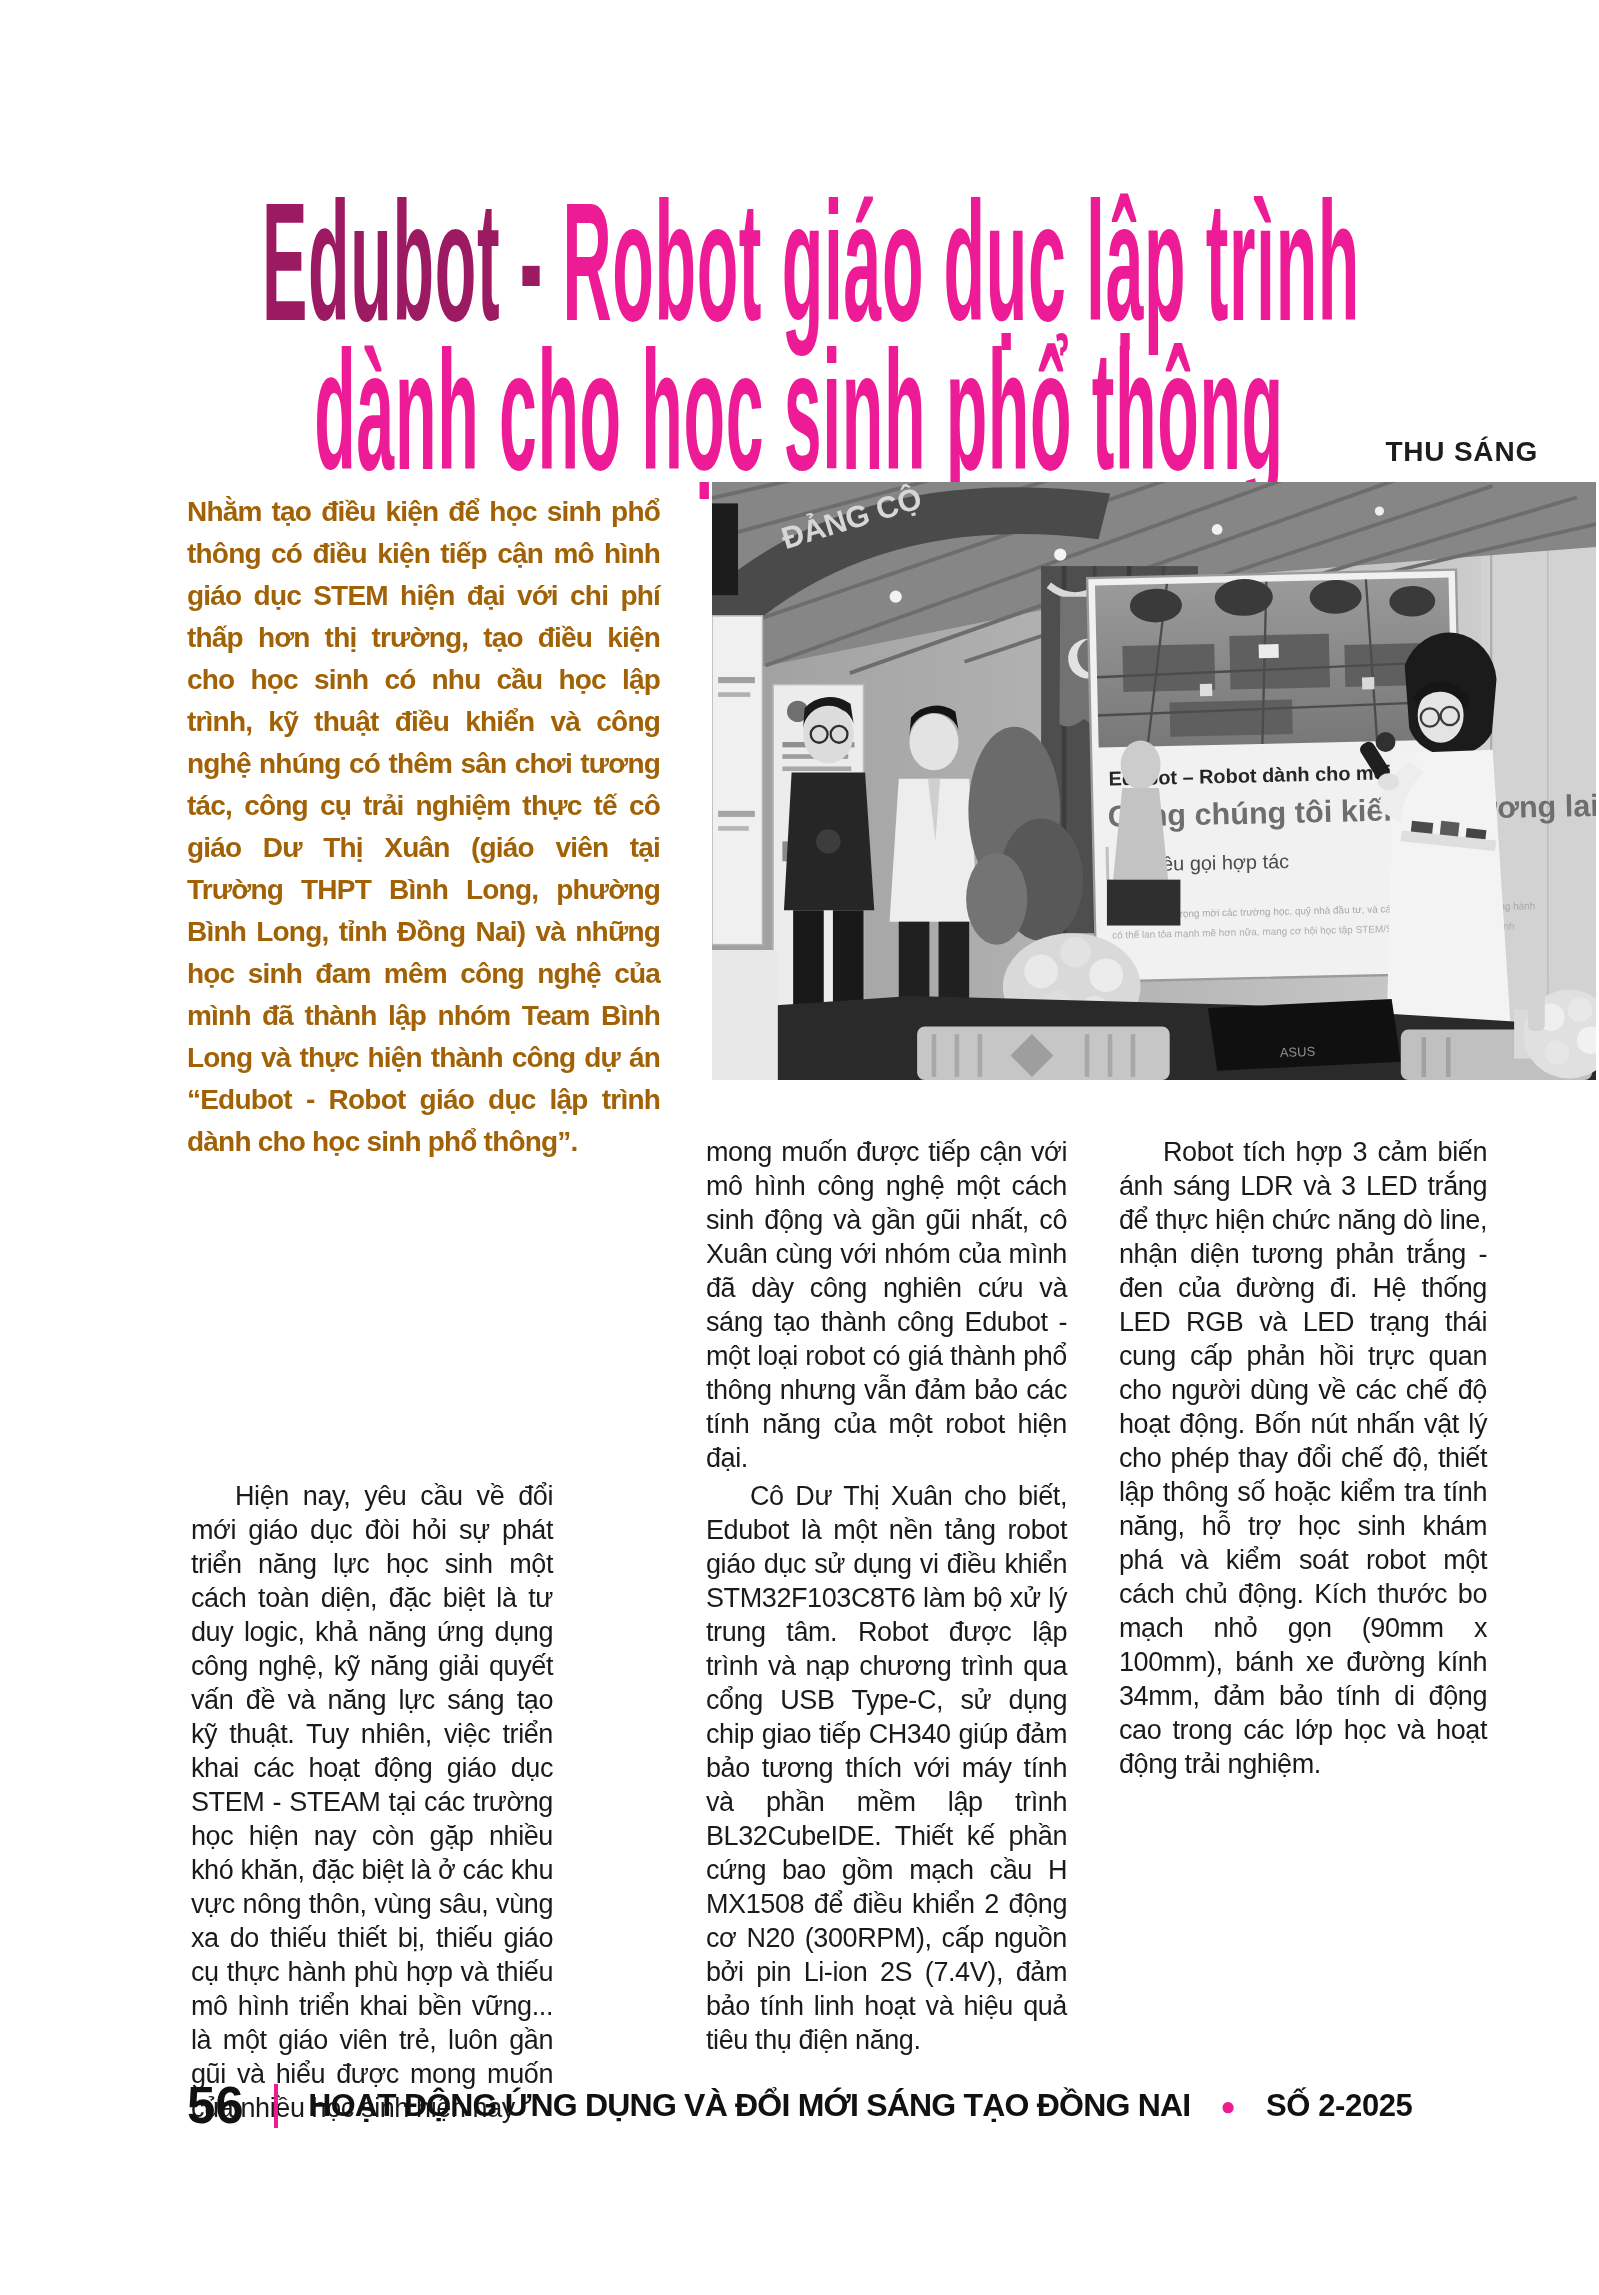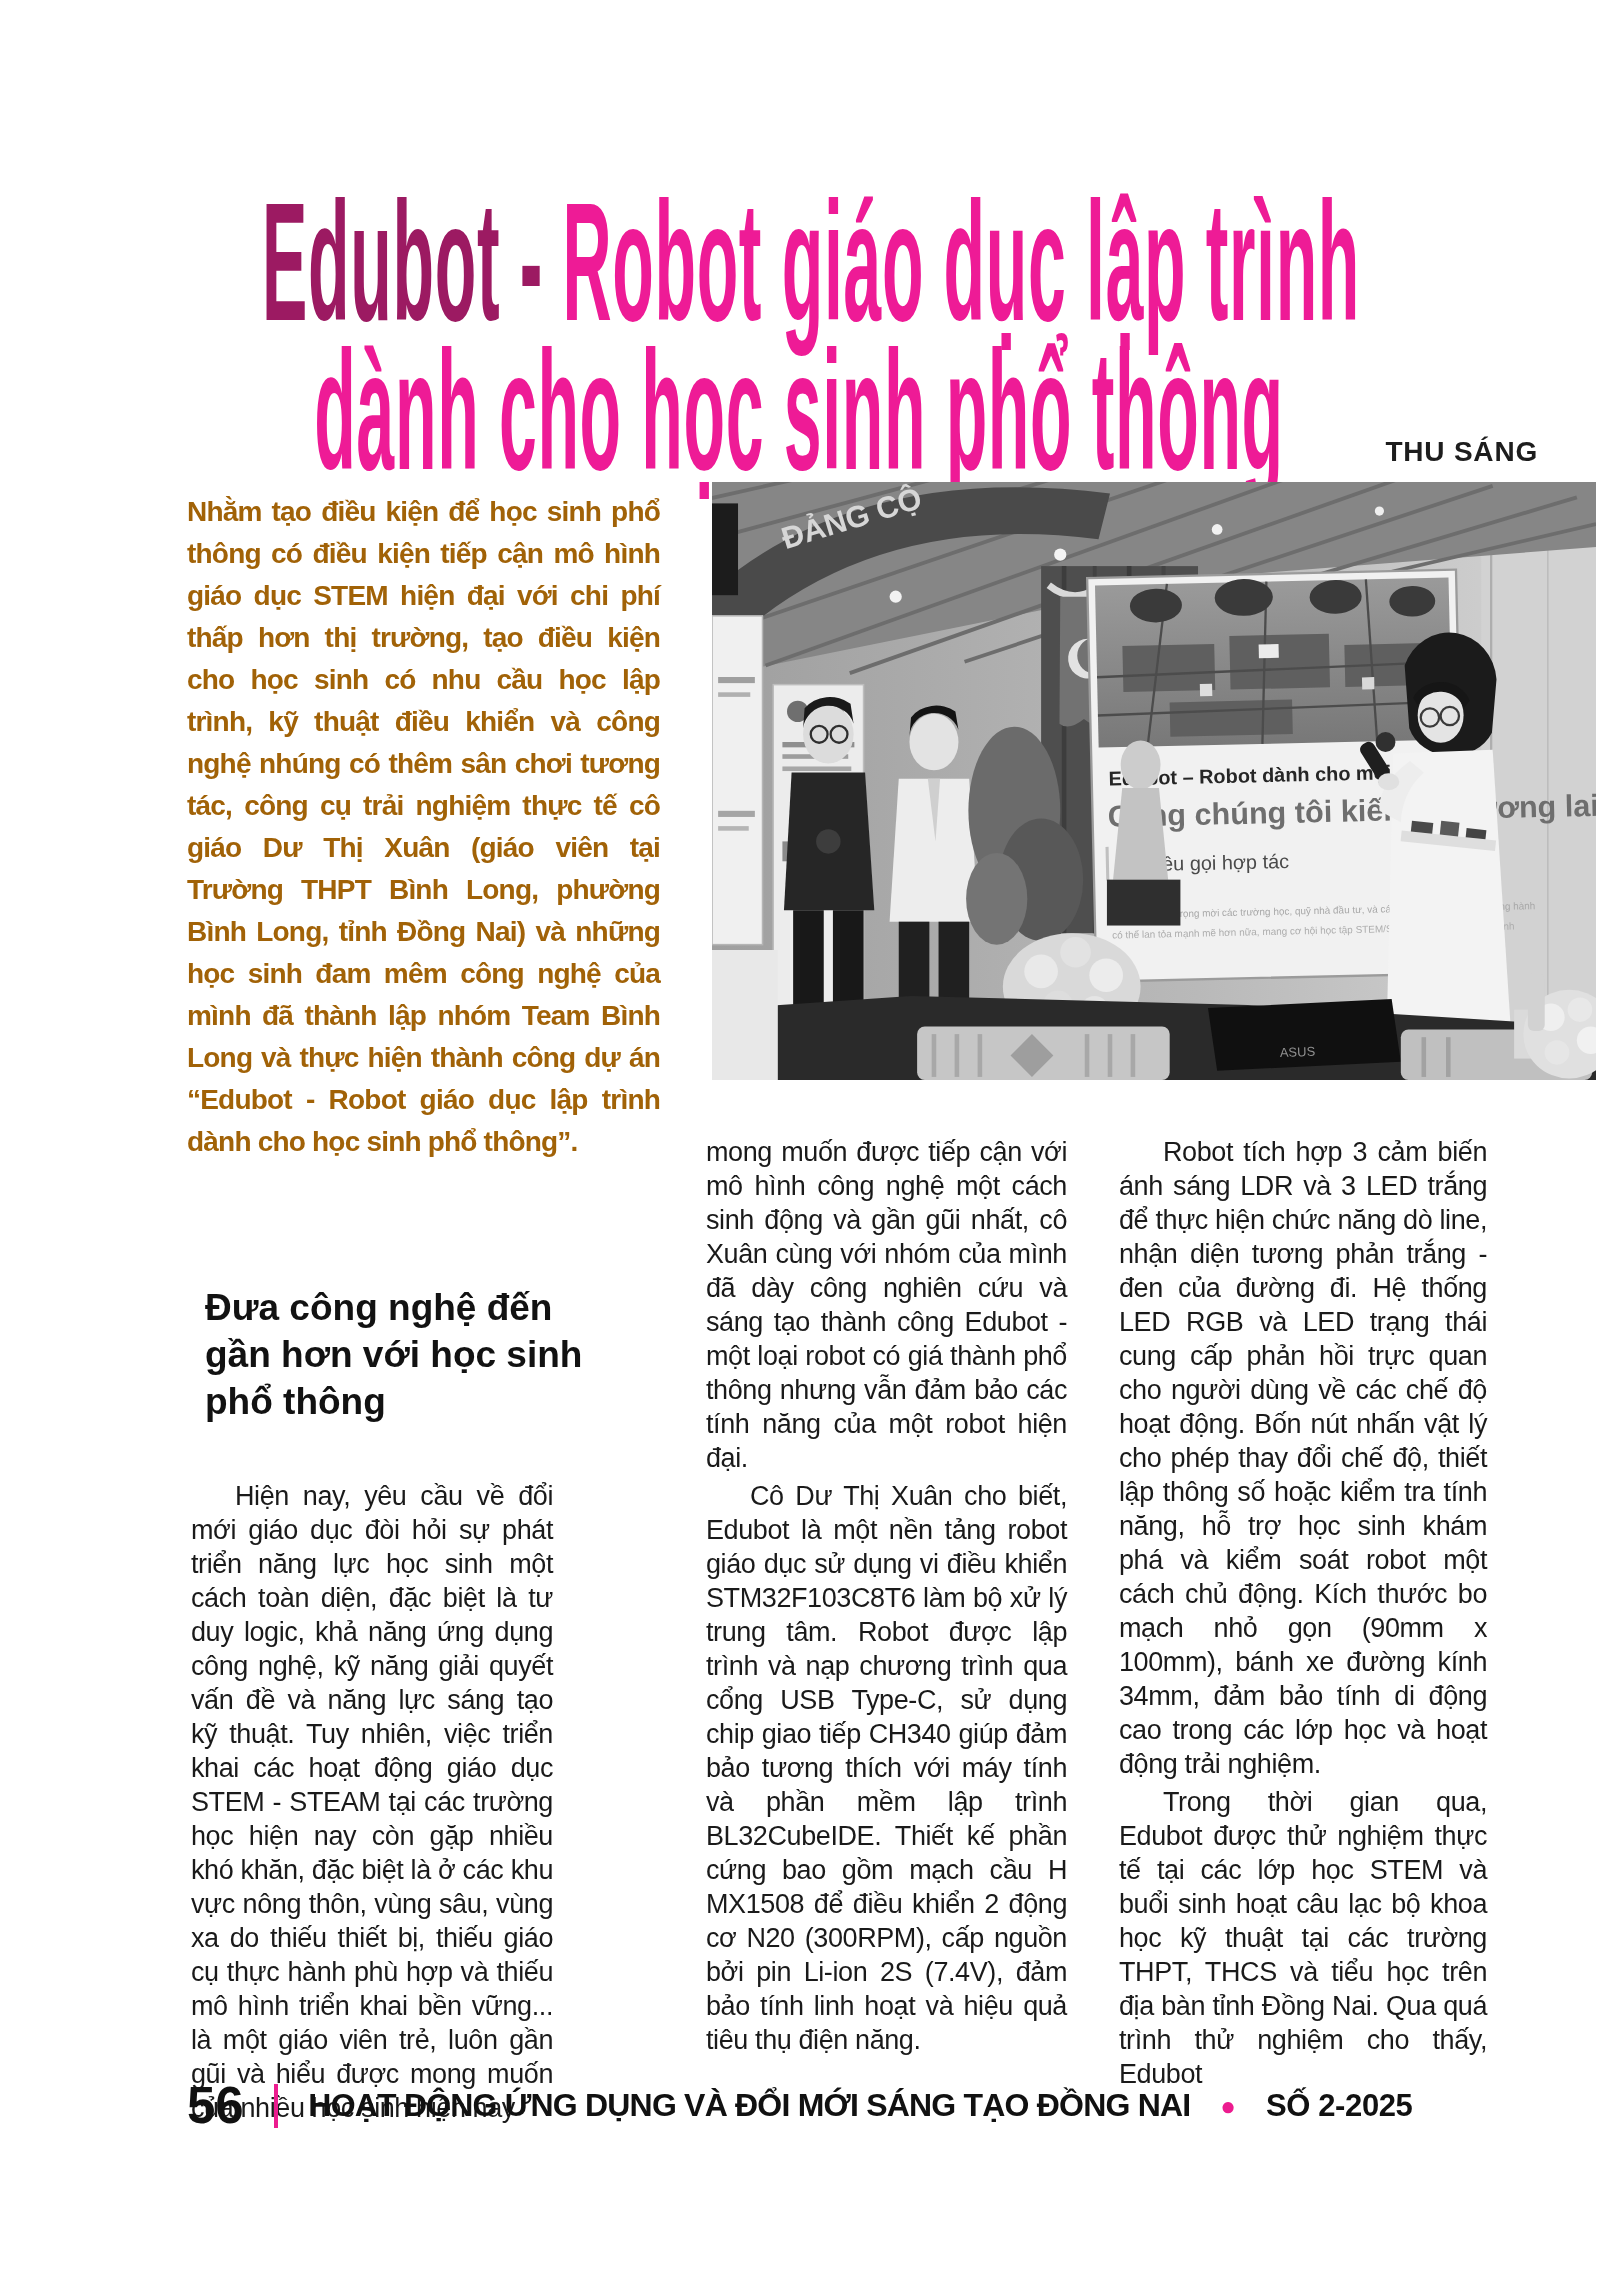--- a/index.html
+++ b/index.html
@@ -266,36 +266,30 @@
         <ellipse cx="1120" cy="722" rx="60" ry="58" fill="#e0e0e0"></ellipse>
         <circle cx="1096" cy="700" r="18" fill="#efefef"></circle>
           <circle cx="1134" cy="690" r="16" fill="#e8e8e8"></circle>
         <circle cx="1148" cy="730" r="18" fill="#f1f1f1"></circle>
           <circle cx="1104" cy="746" r="16" fill="#e6e6e6"></circle>
         <rect x="1066" y="642" width="22" height="76" rx="8" fill="#d2d2d2"></rect>
       </g>
     </svg>
   </div>
 
-  <div class="section-heading">
-    <span>Đưa công nghệ đến</span>
-    <span>gần hơn với học sinh</span>
-    <span>phổ thông</span>
-  </div>
 
   <div class="col" id="col1">
     <p>Hiện nay, yêu cầu về đổi mới giáo dục đòi hỏi sự phát triển năng lực học sinh một cách toàn diện, đặc biệt là tư duy logic, khả năng ứng dụng công nghệ, kỹ năng giải quyết vấn đề và năng lực sáng tạo kỹ thuật. Tuy nhiên, việc triển khai các hoạt động giáo dục STEM - STEAM tại các trường học hiện nay còn gặp nhiều khó khăn, đặc biệt là ở các khu vực nông thôn, vùng sâu, vùng xa do thiếu thiết bị, thiếu giáo cụ thực hành phù hợp và thiếu mô hình triển khai bền vững... là một giáo viên trẻ, luôn gần gũi và hiểu được mong muốn của nhiều học sinh hiện nay</p>
   </div>
   <div class="col" id="col2">
     <p class="no-indent">mong muốn được tiếp cận với mô hình công nghệ một cách sinh động và gần gũi nhất, cô Xuân cùng với nhóm của mình đã dày công nghiên cứu và sáng tạo thành công Edubot - một loại robot có giá thành phổ thông nhưng vẫn đảm bảo các tính năng của một robot hiện đại.</p>
     <p>Cô Dư Thị Xuân cho biết, Edubot là một nền tảng robot giáo dục sử dụng vi điều khiển STM32F103C8T6 làm bộ xử lý trung tâm. Robot được lập trình và nạp chương trình qua cổng USB Type-C, sử dụng chip giao tiếp CH340 giúp đảm bảo tương thích với máy tính và phần mềm lập trình BL32CubeIDE. Thiết kế phần cứng bao gồm mạch cầu H MX1508 để điều khiển 2 động cơ N20 (300RPM), cấp nguồn bởi pin Li-ion 2S (7.4V), đảm bảo tính linh hoạt và hiệu quả tiêu thụ điện năng.</p>
   </div>
   <div class="col" id="col3">
     <p>Robot tích hợp 3 cảm biến ánh sáng LDR và 3 LED trắng để thực hiện chức năng dò line, nhận diện tương phản trắng - đen của đường đi. Hệ thống LED RGB và LED trạng thái cung cấp phản hồi trực quan cho người dùng về các chế độ hoạt động. Bốn nút nhấn vật lý cho phép thay đổi chế độ, thiết lập thông số hoặc kiểm tra tính năng, hỗ trợ học sinh khám phá và kiểm soát robot một cách chủ động. Kích thước bo mạch nhỏ gọn (90mm x 100mm), bánh xe đường kính 34mm, đảm bảo tính di động cao trong các lớp học và hoạt động trải nghiệm.</p>
-    <p>Trong thời gian qua, Edubot được thử nghiệm thực tế tại các lớp học STEM và buổi sinh hoạt câu lạc bộ khoa học kỹ thuật tại các trường THPT, THCS và tiểu học trên địa bàn tỉnh Đồng Nai. Qua quá trình thử nghiệm cho thấy, Edubot</p>
   </div>
 
   <div class="footer">
     <span class="page-num">56</span>
     <span class="sep-bar"></span>
     <span class="journal">HOẠT ĐỘNG ỨNG DỤNG VÀ ĐỔI MỚI SÁNG TẠO ĐỒNG NAI</span>
     <span class="dot">●</span>
     <span class="issue">SỐ 2-2025</span>
   </div>
 

